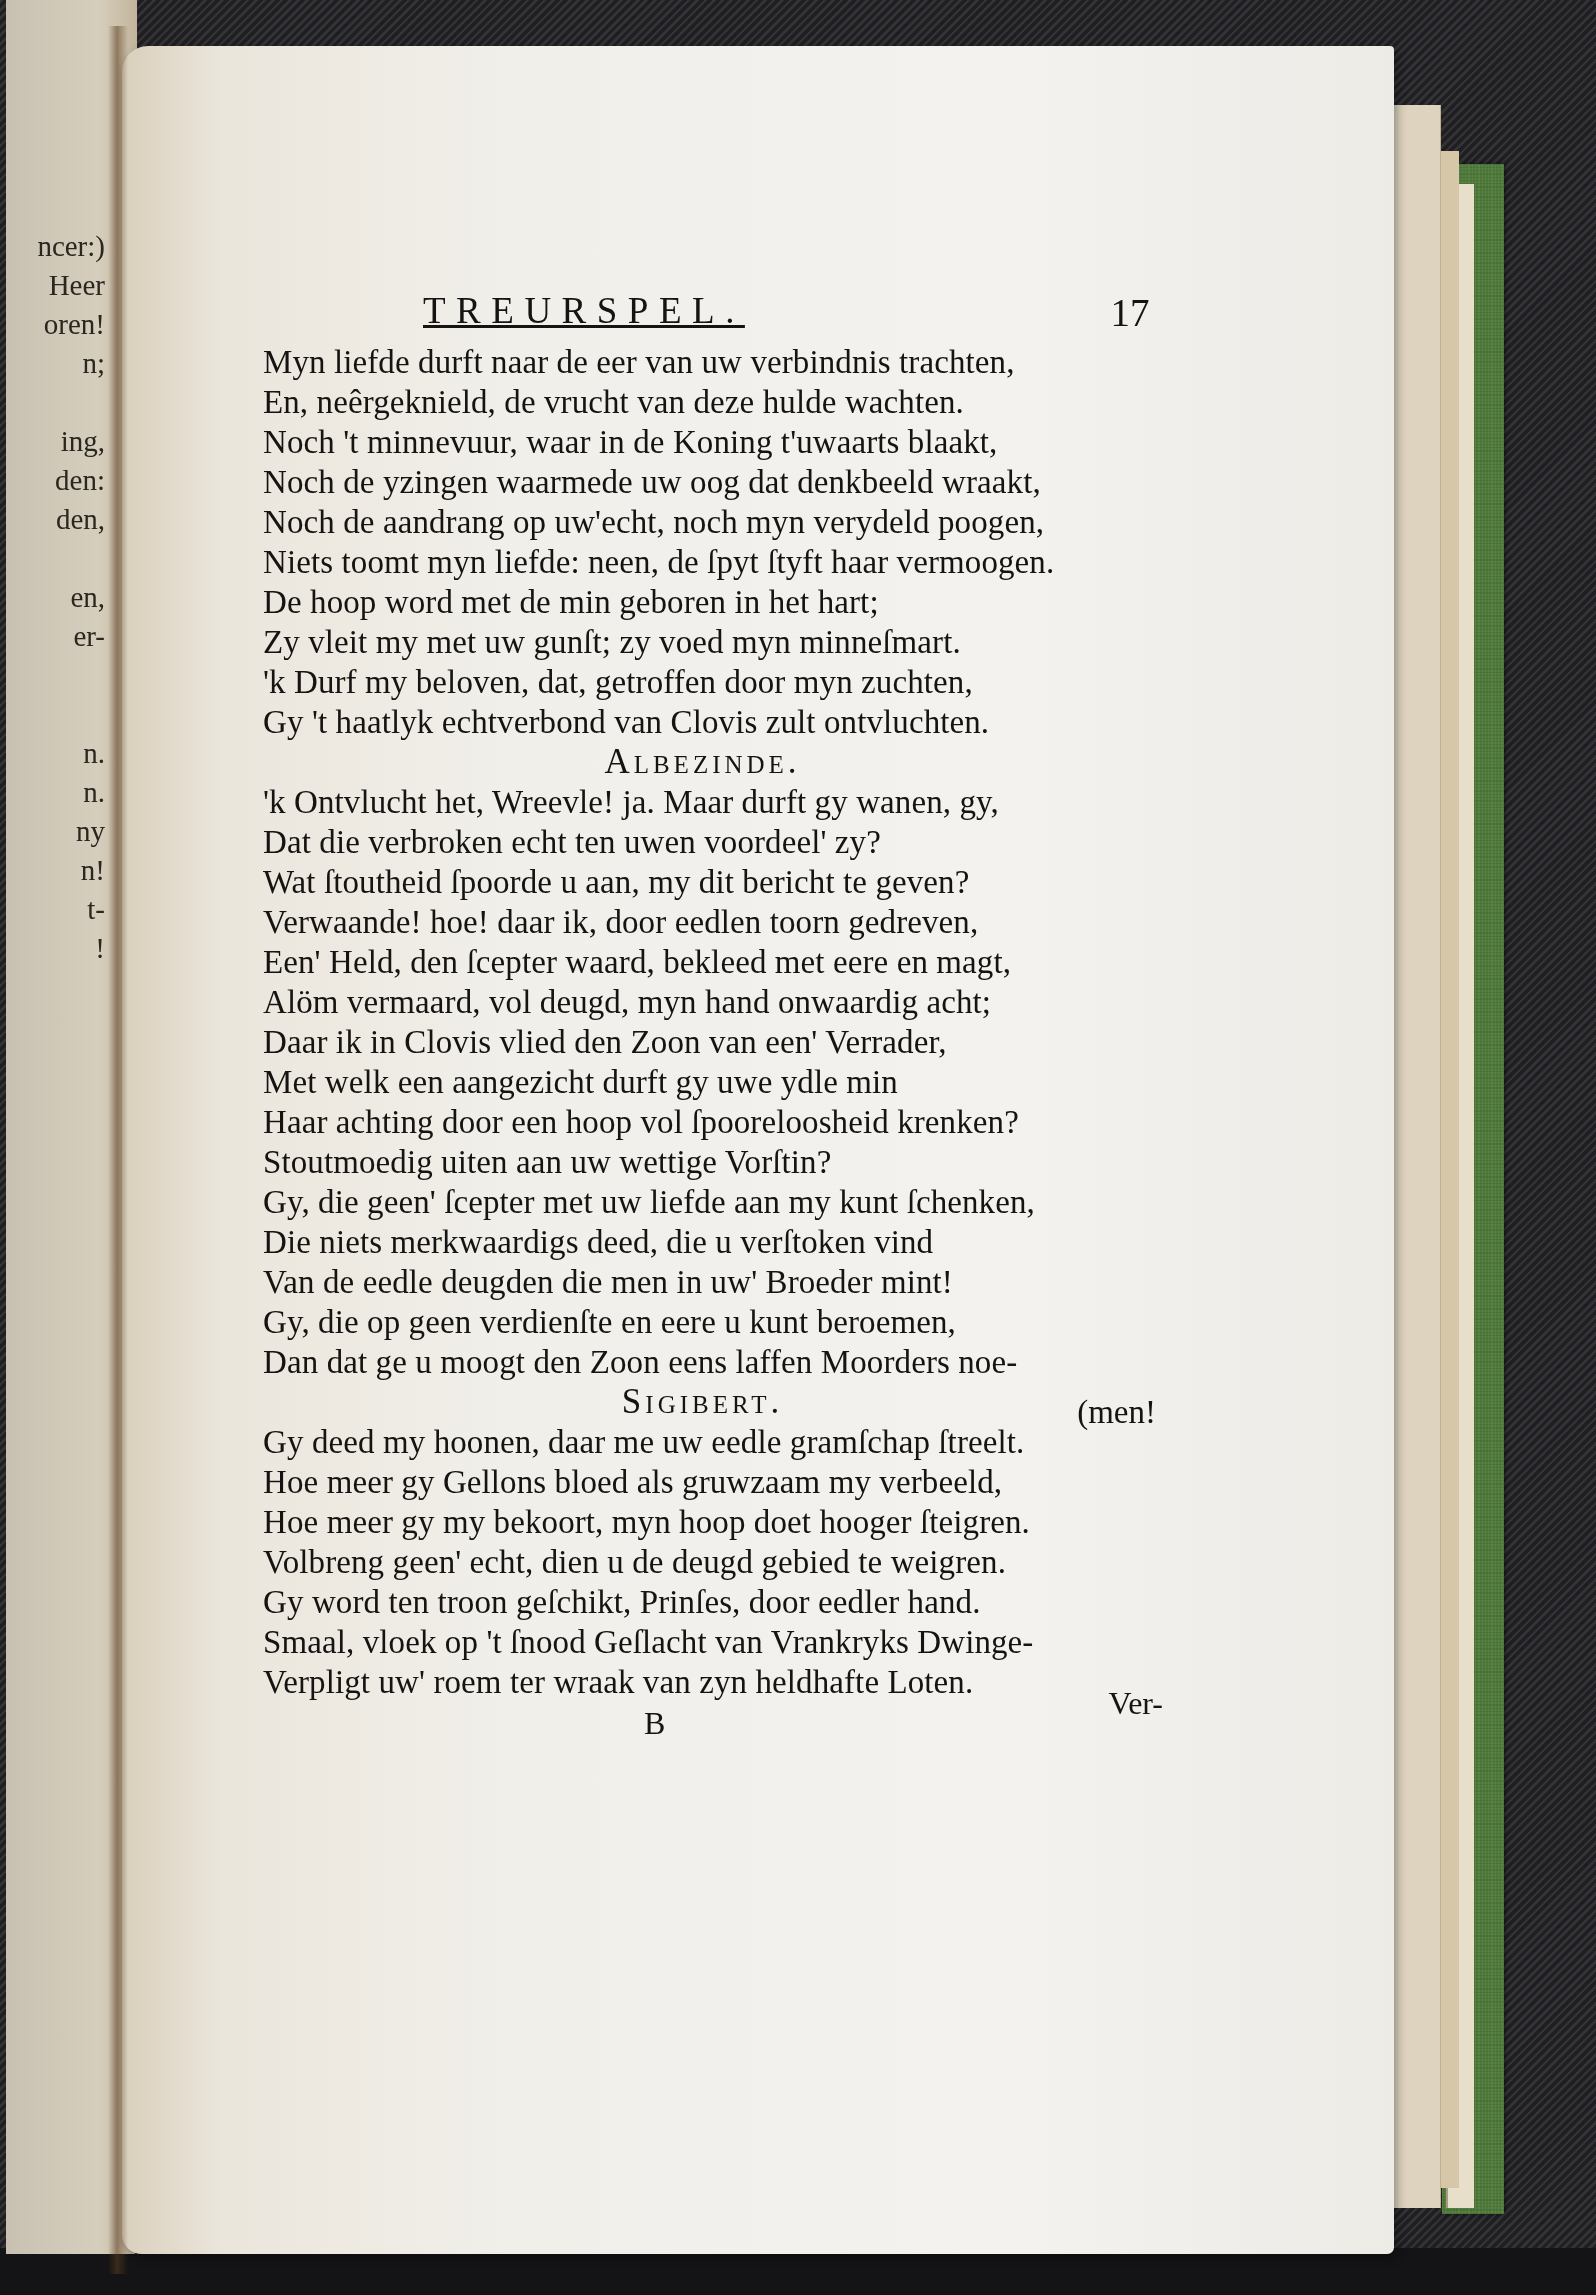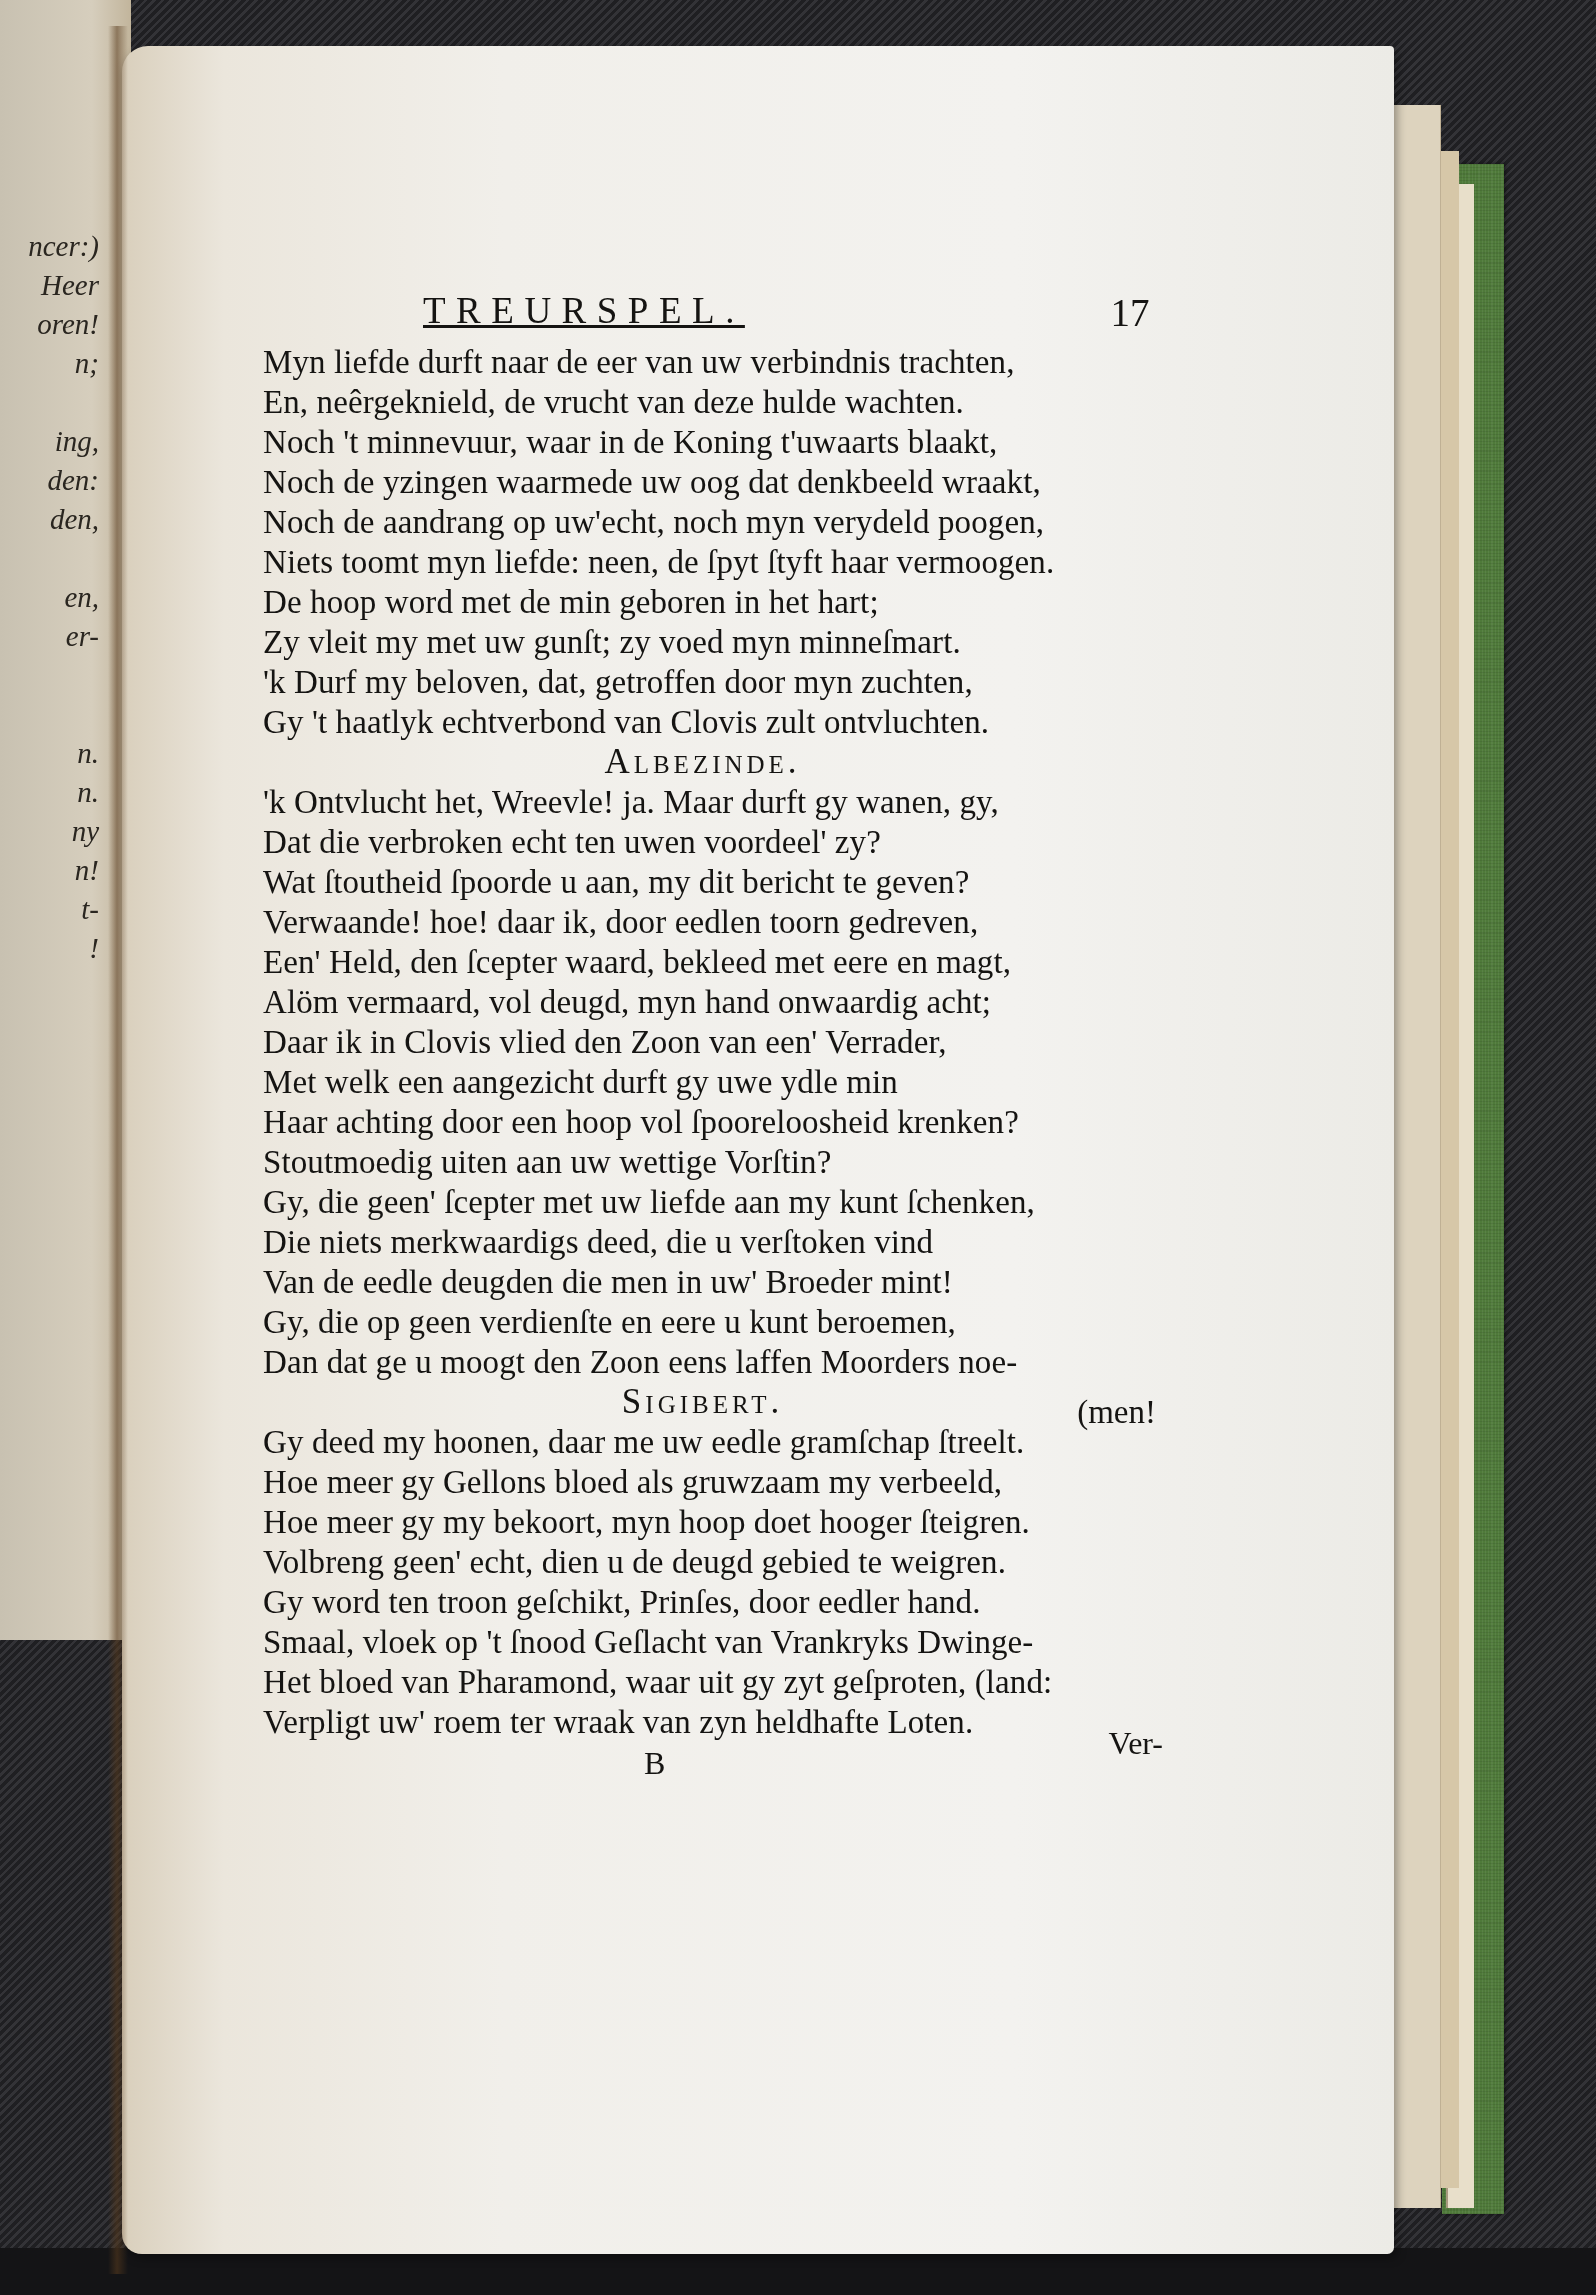--- a/index.html
+++ b/index.html
@@ -13,25 +13,24 @@
     position:absolute; left:1442px; top:164px; width:62px; height:2050px;
     background:#4f7a3a;
     background-image: repeating-linear-gradient(0deg, rgba(0,0,0,0.08) 0 1.3px, transparent 1.3px 3.3px),
                       repeating-linear-gradient(90deg, rgba(255,255,255,0.06) 0 1.3px, transparent 1.3px 3.3px);
     box-shadow: 1.3px 0 4px rgba(0,0,0,0.5);
   }
   .page-stack-3 { position:absolute; left:1446px; top:184px; width:26px; height:2024px; background:#e8dfca; border-left:2px solid #a89a80; }
   .page-stack-2 { position:absolute; left:1426px; top:151px; width:33px; height:2037px; background:#d6c7a8; }
   .page-stack-1 { position:absolute; left:1387px; top:105px; width:53px; height:2103px; background:#ddd3be; border-right:1.3px solid #bfb094; }
   .left-page {
-    position:absolute; left:0; top:0; width:131px; height:1640px;
+    position:absolute; left:6px; top:0; width:131px; height:2254px;
     background: linear-gradient(90deg, #c9c2b2 0%, #d8d0bf 60%, #cbbf a8 100%);
     background: linear-gradient(90deg, #c8c1b1 0%, #d6cebd 70%, #c2b59c 100%);
     border-radius:0 0 4px 0;
-    font-style:italic;
   }
   .left-fragments { position:absolute; left:0; top:227px; width:125px; font-size:29px; line-height:39px; color:#2a2620; }
   .left-fragments div { white-space:nowrap; text-align:right; padding-right:26px; }
   .gutter {
     position:absolute; left:108px; top:26px; width:20px; height:2248px;
     background: linear-gradient(90deg, rgba(90,60,30,0.0), rgba(90,60,30,0.55) 45%, rgba(90,60,30,0.0));
   }
   .right-page {
     position:absolute; left:122px; top:46px; width:1272px; height:2208px;
     background: linear-gradient(90deg, #d9cfbc 0%, #ebe6dc 8%, #f1efea 30%, #f3f2ef 70%, #ecebe6 100%);
@@ -126,21 +125,20 @@
     <div class="speaker">Sigibert.</div>
     <span class="turnover">(men!</span>
   </div>
 
   <div class="verse">Gy deed my hoonen, daar me uw eedle gramſchap ſtreelt.</div>
   <div class="verse">Hoe meer gy Gellons bloed als gruwzaam my verbeeld,</div>
   <div class="verse">Hoe meer gy my bekoort, myn hoop doet hooger ſteigren.</div>
   <div class="verse">Volbreng geen' echt, dien u de deugd gebied te weigren.</div>
   <div class="verse">Gy word ten troon geſchikt, Prinſes, door eedler hand.</div>
   <div class="verse">Smaal, vloek op 't ſnood Geſlacht van Vrankryks Dwinge-</div>
-  <div class="verse">Het bloed van Pharamond, waar uit gy zyt geſproten, (land:</div>
   <div class="verse">Verpligt uw' roem ter wraak van zyn heldhafte Loten.</div>
 
   <div class="signature-row">
     <span class="signature">B</span>
     <span class="catchword">Ver-</span>
   </div>
 </div>
 
 
 </body></html>

